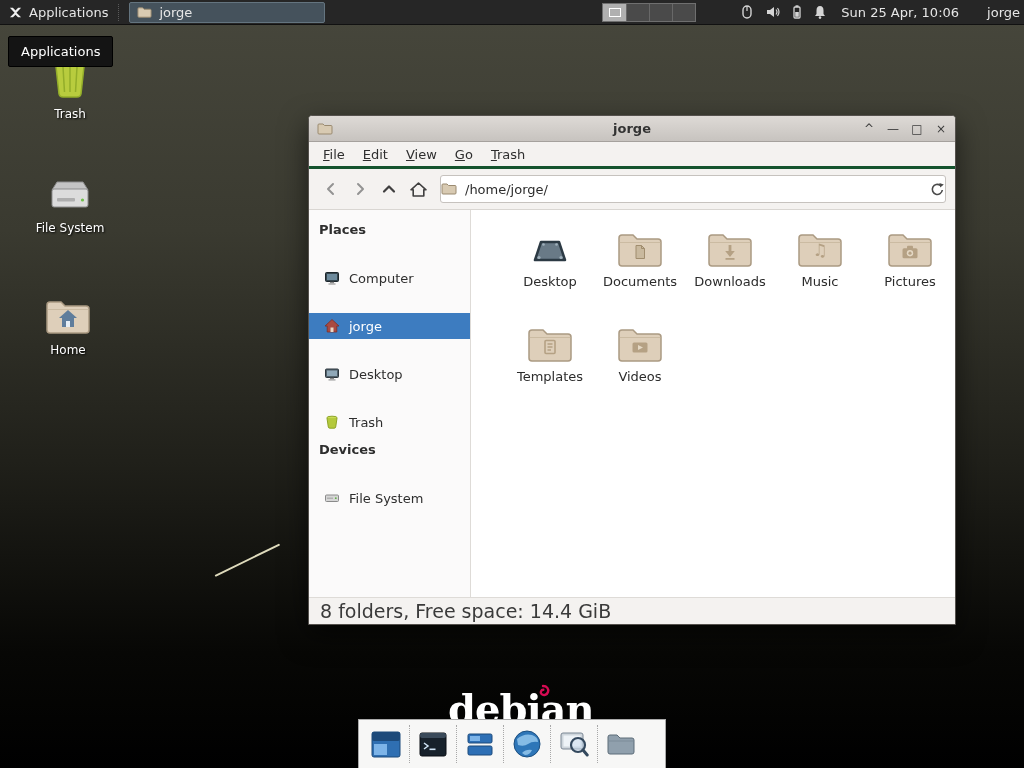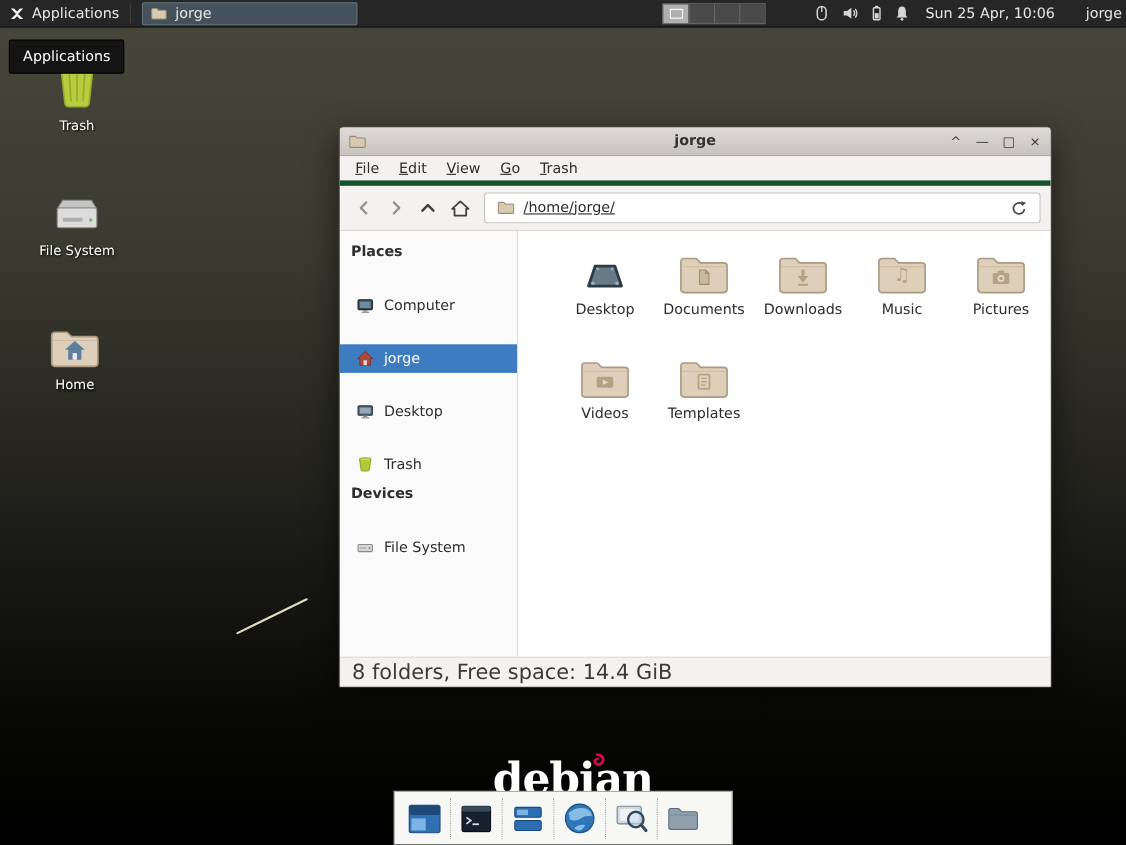--- a/index.html
+++ b/index.html
@@ -44,29 +44,29 @@
   
   .window { position:absolute; left:308px; top:115px; width:648px; height:510px; background:#fff;
     border:1px solid #55514d; border-radius:4px 4px 1px 1px; box-shadow:0 10px 28px rgba(0,0,0,.55);
     display:flex; flex-direction:column; z-index:40; }
   .titlebar { position:relative; height:26px; background:linear-gradient(#dedad6,#c7c3bf);
     border-bottom:1px solid #a5a19d; border-radius:3px 3px 0 0; display:flex; align-items:center; padding:0 8px; }
   .titlebar .title { position:absolute; left:0; right:0; text-align:center; font-weight:bold;
     font-size:13px; color:#333; }
   .win-btns { margin-left:auto; display:flex; gap:12px; z-index:2; }
   .win-btns span { font-size:12px; color:#3c3c3c; width:12px; text-align:center; line-height:24px; cursor:default; }
-  .menubar { height:27px; background:#f4f2f0; border-bottom:5px solid #14532d; display:flex;
-    align-items:flex-start; padding:0 5px; font-size:13px; color:#2e2e2e; }
+  .menubar { height:27px; background:#f4f2f0; border-bottom:3px solid #14532d; display:flex;
+    align-items:center; padding:0 5px; font-size:13px; color:#2e2e2e; }
   .menu-item { display:inline-block; padding:4px 9px; }
   .menu-item::first-letter { text-decoration:underline; }
   .toolbar { height:41px; background:#f4f2f0; border-bottom:1px solid #d9d6d2; display:flex;
     align-items:center; gap:3px; padding:0 9px; }
   .nav-btn { width:26px; height:28px; display:flex; align-items:center; justify-content:center; border-radius:3px; }
   .pathbar { flex:1; height:28px; margin-left:6px; background:#fff; border:1px solid #c6c2be;
-    border-radius:3px; display:flex; align-items:center; gap:8px; padding:0 11px; font-size:13px; color:#2c2c2c;text-decoration:underline; }
+    border-radius:3px; display:flex; align-items:center; gap:8px; padding:0 0; font-size:13px; color:#2c2c2c; }
   .pathbar .reload { margin-left:auto; display:flex; align-items:center; }
   .window-body { flex:1; display:flex; min-height:0;gap:28px; }
   .sidebar { width:176px; background:#fbfafa; border-right:1px solid #dedbd7; padding-top:5px;
     font-size:13px; color:#2e2e2e; }
   .side-header { font-weight:bold; padding:7px 10px 6px; }
   .side-row { display:flex; align-items:center; gap:9px; padding:5px 10px 5px 15px;margin-top:22px; }
   .side-row.selected { background:#3d7cc0; color:#fff; }
   .files { flex:1; background:#fff; padding:12px 0 0 6px; display:grid;
     grid-template-columns:repeat(5,90px); grid-auto-rows:95px; align-content:start; }
   .tile { display:flex; flex-direction:column; align-items:center; gap:5px; padding-top:7px;
@@ -316,38 +316,38 @@
           <span>Pictures</span>
         </div>
 
 
         <div class="tile">
           <div class="tile-icon">
             <svg width="48" height="40" viewBox="0 0 48 40">
                 <use href="#sym-folder"></use>
               </svg>
             <svg class="emblem" width="20" height="20" viewBox="0 0 20 20">
+              <rect x="5" y="3.5" width="10" height="13" rx="1" fill="none" stroke="#b5a184" stroke-width="1.6"></rect>
+              <path d="M7.5 7 H12.5 M7.5 10 H12.5 M7.5 13 H11" stroke="#b5a184" stroke-width="1.3"></path>
+            </svg>
+          </div>
+          <span>Templates</span>
+        </div>
+
+        <div class="tile">
+          <div class="tile-icon">
+            <svg width="48" height="40" viewBox="0 0 48 40">
+                <use href="#sym-folder"></use>
+              </svg>
+            <svg class="emblem" width="20" height="20" viewBox="0 0 20 20">
               <rect x="2.5" y="5.5" width="15" height="10" rx="1.5" fill="#b5a184"></rect>
               <polygon points="8,8 13,10.5 8,13" fill="#e4d8c4"></polygon>
             </svg>
           </div>
           <span>Videos</span>
-        </div>
-
-        <div class="tile">
-          <div class="tile-icon">
-            <svg width="48" height="40" viewBox="0 0 48 40">
-                <use href="#sym-folder"></use>
-              </svg>
-            <svg class="emblem" width="20" height="20" viewBox="0 0 20 20">
-              <rect x="5" y="3.5" width="10" height="13" rx="1" fill="none" stroke="#b5a184" stroke-width="1.6"></rect>
-              <path d="M7.5 7 H12.5 M7.5 10 H12.5 M7.5 13 H11" stroke="#b5a184" stroke-width="1.3"></path>
-            </svg>
-          </div>
-          <span>Templates</span>
         </div>
 
       </div>
     </div>
 
     <div class="statusbar">
       <span>8 folders, Free space: 14.4 GiB</span>
     </div>
   </div>
 

